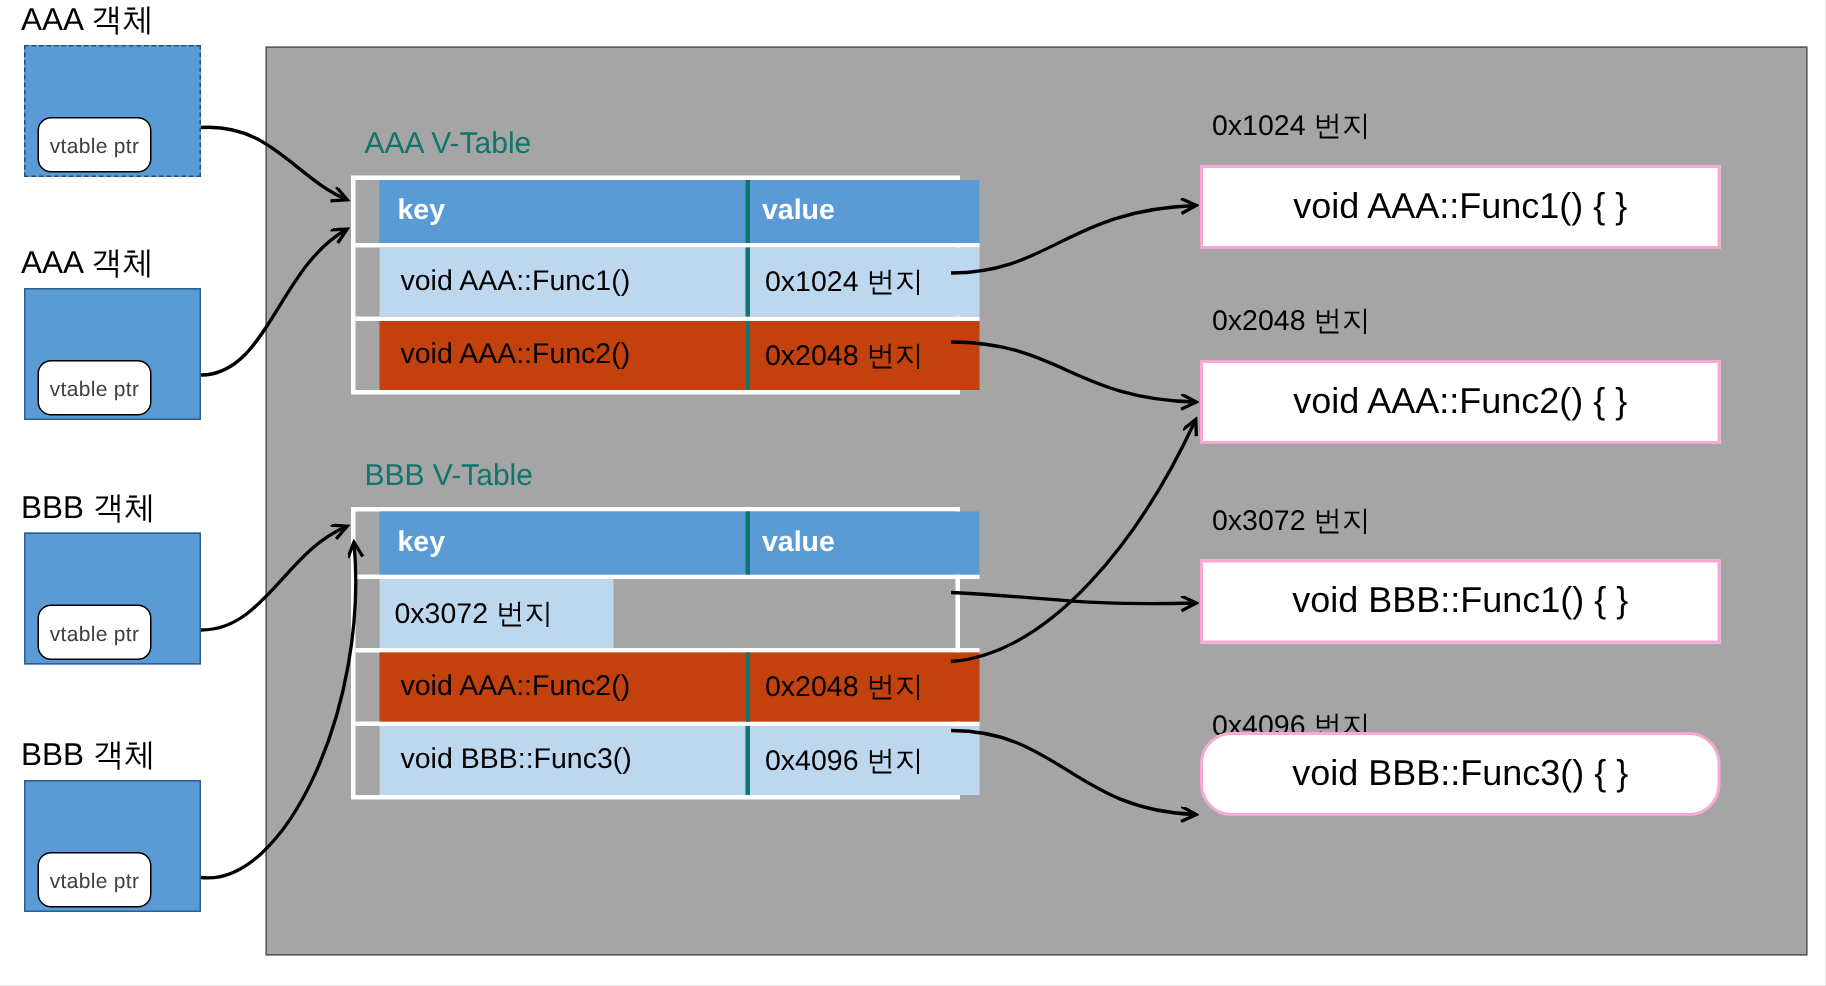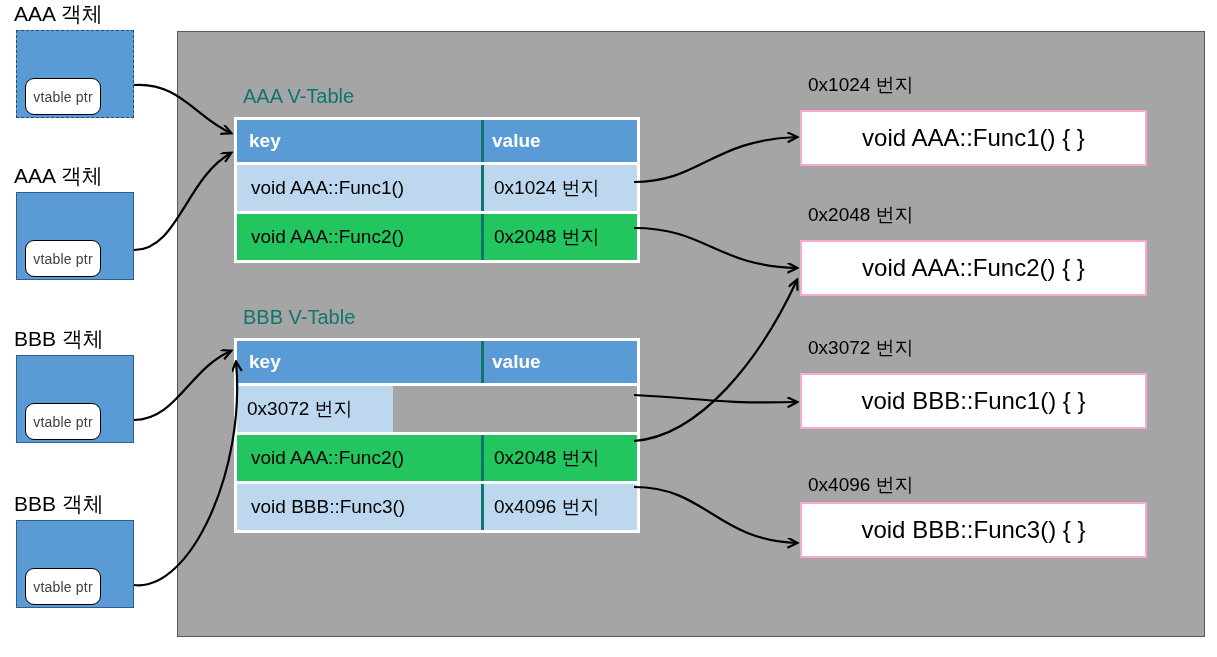--- a/index.html
+++ b/index.html
@@ -18,30 +18,30 @@
            border:1px solid #2f5f8f;box-sizing:border-box;}
   .obj-box.dashed{border:1px dashed #1f4e79;}
   .vptr{position:absolute;left:8px;bottom:2px;width:76px;height:37px;
         background:#ffffff;border:1px solid #000000;border-radius:9px;
         box-sizing:border-box;display:flex;align-items:center;justify-content:center;
         font-size:14px;color:#404040;letter-spacing:.2px;}
 
   
   .vt-caption{position:absolute;font-size:20px;line-height:22px;color:#0f766e;white-space:nowrap;}
   .vtable{position:absolute;width:400px;border-collapse:separate;border-spacing:0;}
-  .vtable .row{display:flex;width:400px;}
+  .vtable .row{display:flex;width:400px;padding-left:16px;}
   .vtable .cell{box-sizing:border-box;height:46px;display:flex;align-items:center;
                 font-size:19px;white-space:nowrap;overflow:hidden;}
   .vtable .c-key{width:244px;padding-left:14px;}
   .vtable .c-val{width:156px;padding-left:10px;}
   .hdr .cell{background:#5b9bd5;color:#ffffff;font-weight:bold;height:42px;}
   .hdr .c-key{padding-left:12px;}
   .hdr .c-val{padding-left:8px;}
   .r-dark .cell{background:#bdd7ee;color:#000;}
-  .r-light .cell{background:#22c55e;color:#000;}
+  .r-light .cell{background:#c2410c;color:#000;}
   .vtable .row .cell + .cell{border-left:3px solid #0f766e;}
   .vtable .row + .row{border-top:3px solid #ffffff;}
   .vtable{border:3px solid #ffffff;border-spacing:0;}
 
   
   .addr-label{position:absolute;font-size:19px;line-height:22px;color:#000;white-space:nowrap;}
   .func-box{position:absolute;left:800px;width:347px;height:56px;background:#ffffff;
             border:2px solid #f9a8d4;box-sizing:border-box;
             display:flex;align-items:center;justify-content:center;
             font-size:24px;color:#000;white-space:nowrap;}
@@ -115,21 +115,21 @@
   <div class="addr-label" style="left:808px;top:74px;">0x1024 번지</div>
   <div class="func-box" style="top:110px;">void AAA::Func1() { }</div>
 
   <div class="addr-label" style="left:808px;top:204px;">0x2048 번지</div>
   <div class="func-box" style="top:240px;">void AAA::Func2() { }</div>
 
   <div class="addr-label" style="left:808px;top:337px;">0x3072 번지</div>
   <div class="func-box" style="top:373px;">void BBB::Func1() { }</div>
 
   <div class="addr-label" style="left:808px;top:474px;">0x4096 번지</div>
-  <div class="func-box" style="top:502px;">void BBB::Func3() { }</div>
+  <div class="func-box" style="top:488px;border-radius:21px;">void BBB::Func3() { }</div>
 
   <svg id="arrows" viewBox="0 0 1217 657">
     <defs>
       <marker id="ah" markerWidth="13" markerHeight="13" refX="10.5" refY="5" orient="auto" markerUnits="userSpaceOnUse">
         <path d="M1,0 L11,5 L1,10" fill="none" stroke="#000" stroke-width="2"></path>
       </marker>
     </defs>
 
     <path d="M134,85 C180,82 196,118 231,133" marker-end="url(#ah)"></path>
 

